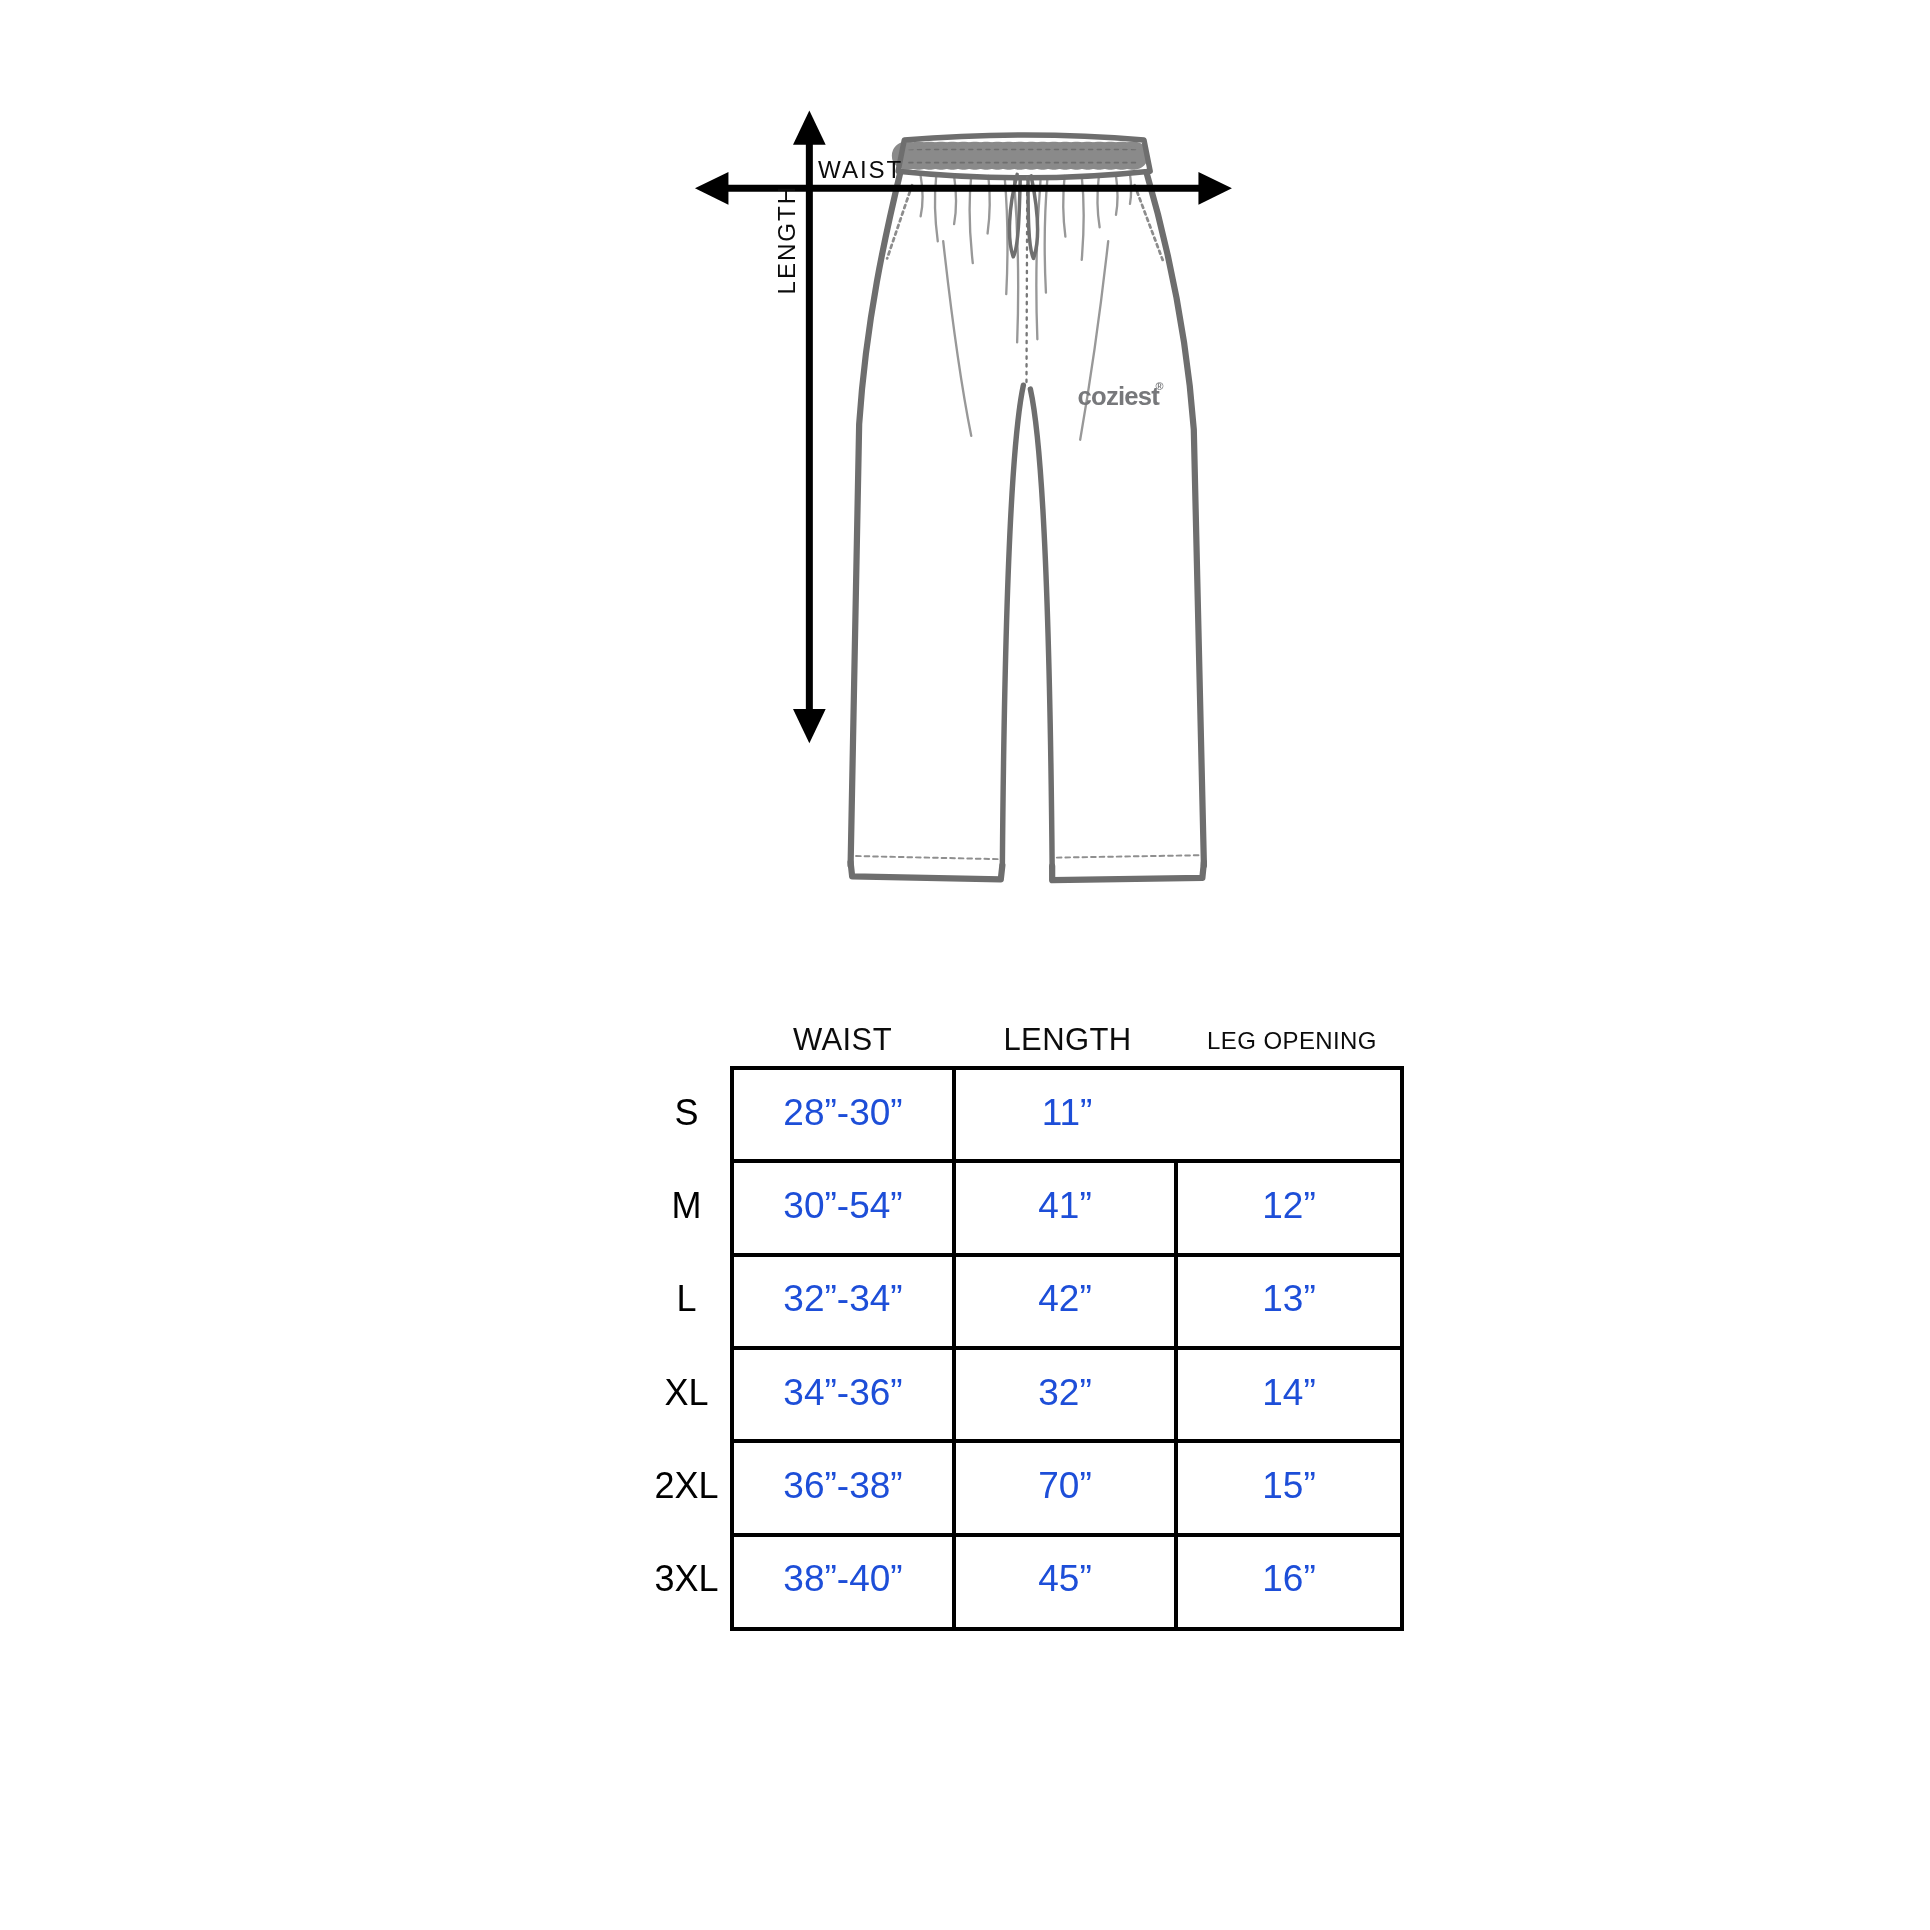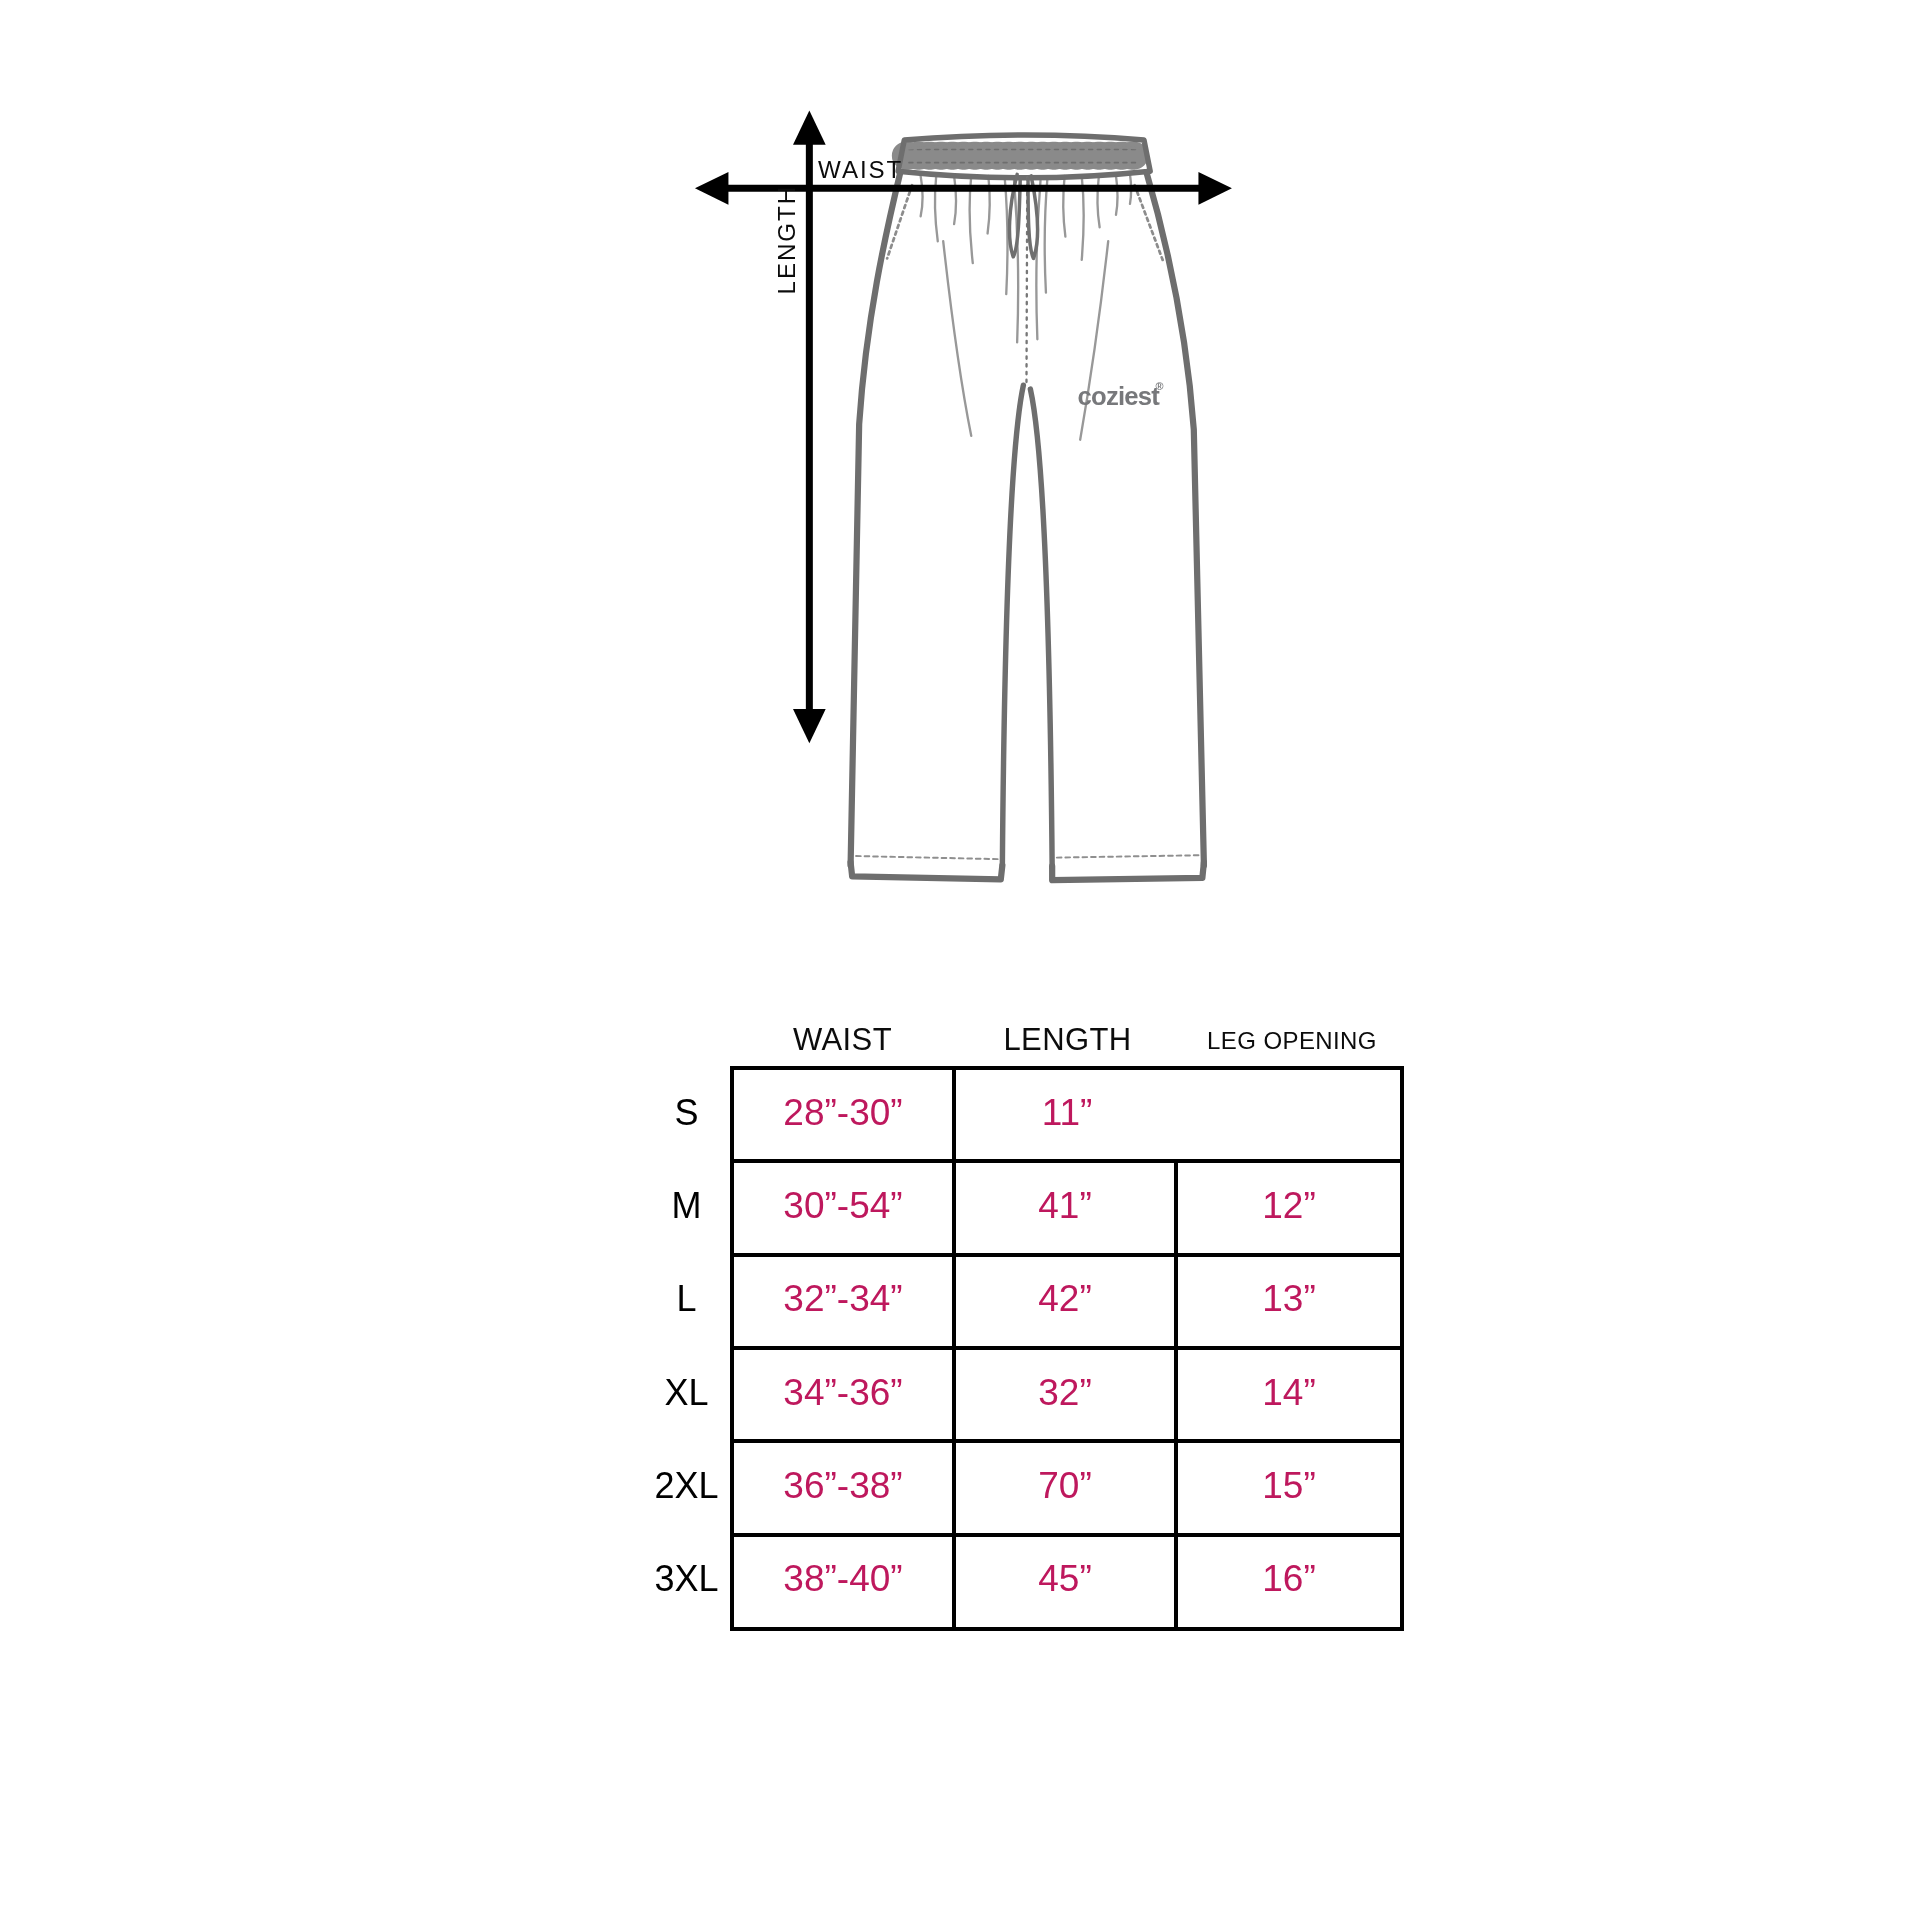--- a/index.html
+++ b/index.html
@@ -17,21 +17,21 @@
   .thead .h{display:flex;justify-content:center;align-items:flex-end;padding-bottom:7.8px;
             font-size:31px;letter-spacing:0.4px;color:#0c0c0c;}
   .thead .h.small{font-size:24px;padding-bottom:11px;text-align:center;}
   .trow{display:grid;grid-template-columns:87px 674px;margin-top:-4.7px;}
   .trow.first{margin-top:0;}
   .trow .rlabel{display:flex;align-items:center;justify-content:center;
                 font-size:36px;padding-bottom:4.7px;color:#000;}
   .trow .box{display:grid;grid-template-columns:1fr 1fr 1fr;height:98px;
              border:4.7px solid #000;box-sizing:border-box;background:#fff;}
   .trow .cell{display:flex;align-items:center;justify-content:center;
-              font-size:37px;color:#be185d;padding-bottom:4.7px;border-right:4.7px solid #000;}
+              font-size:37px;color:#1d4ed8;padding-bottom:4.7px;border-right:4.7px solid #000;}
   .trow .cell.last{border-right:none;}
 </style>
 </head>
 <body>
 
 <div class="canvas">
 
   <svg class="diagram-svg" viewBox="0 0 2480 2480" xmlns="http://www.w3.org/2000/svg">
 
     <g fill="none" stroke-linecap="round" stroke-linejoin="round">

